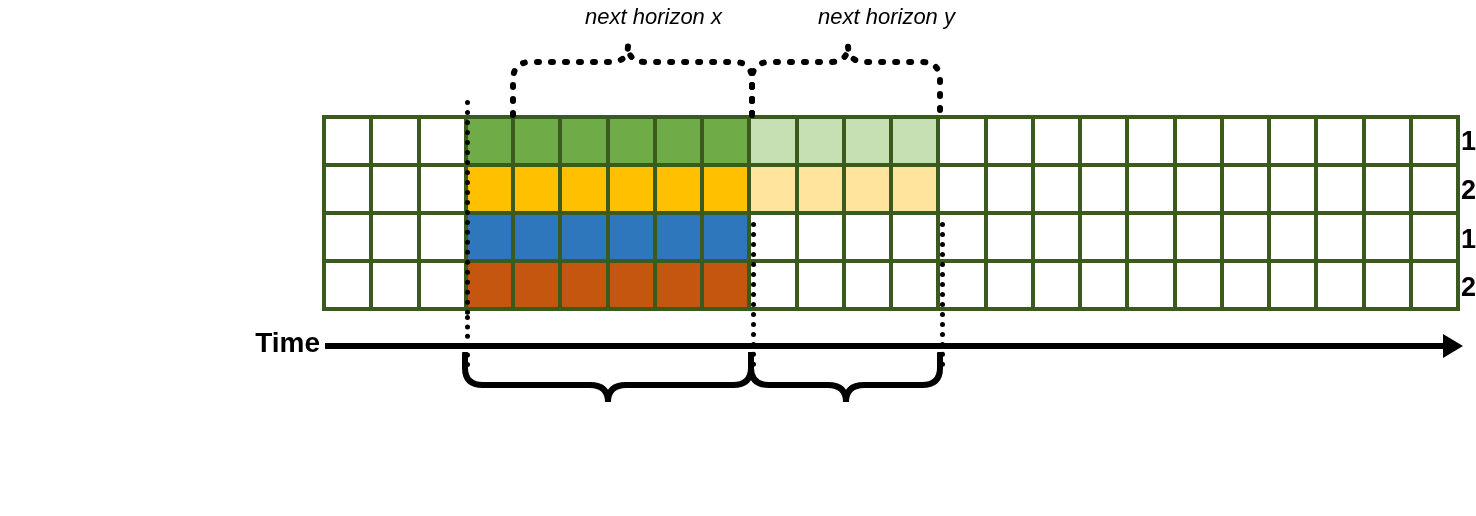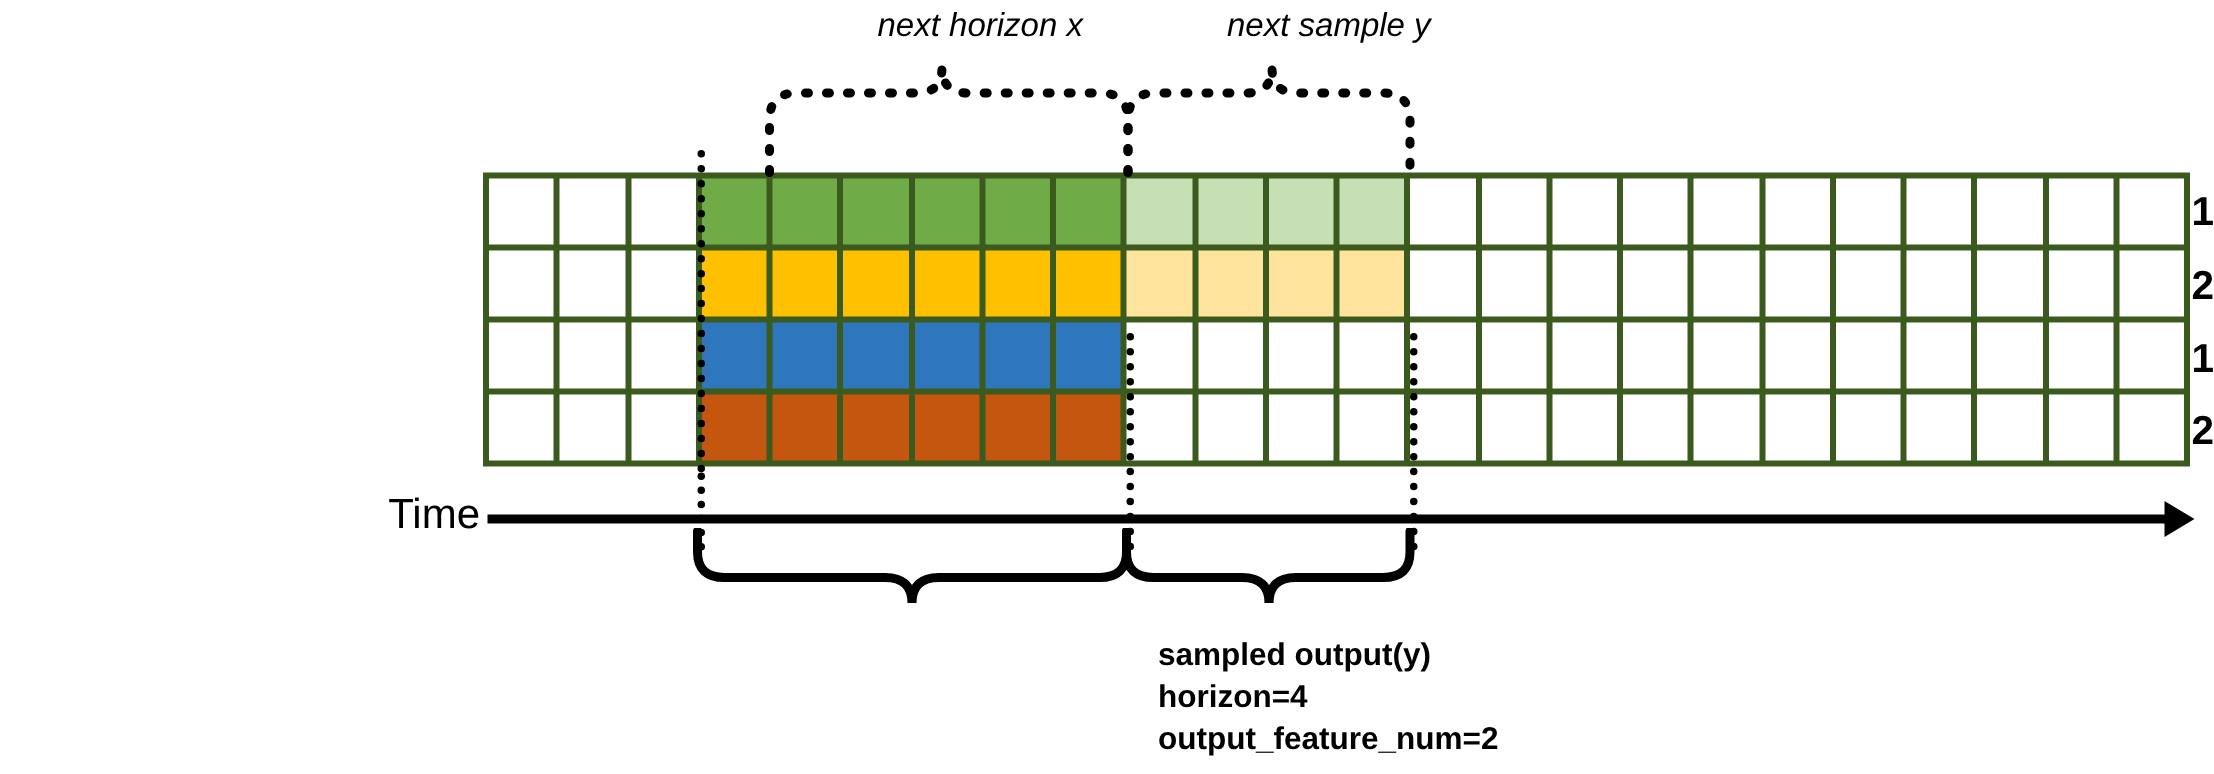--- a/index.html
+++ b/index.html
@@ -20,21 +20,21 @@
         gap:4px;padding:4px;box-sizing:border-box;}
   .cell{background:#ffffff;}
 
   
   #timeaxis{position:absolute;left:325px;top:343px;width:1128px;height:6px;
             background:#000;}
   #timearrow{position:absolute;left:1443px;top:334px;width:0;height:0;
              border-top:12px solid transparent;border-bottom:12px solid transparent;
              border-left:20px solid #000;}
   .timelabel{position:absolute;left:60px;top:327px;width:260px;text-align:right;
-             font-size:28px;font-weight:400;}
+             font-size:28px;font-weight:700;}
 
   
   .vguide{position:absolute;width:0;border-left:5px dotted #000;}
 
   
   #topsvg{position:absolute;left:0;top:0;width:1476px;height:130px;}
   #botsvg{position:absolute;left:0;top:352px;width:1476px;height:60px;}
 
   .toplabel{position:absolute;font-size:22px;font-style:italic;font-weight:500;
             white-space:nowrap;}
@@ -160,32 +160,29 @@
   <svg id="topsvg" viewBox="0 0 1476 130">
     <g fill="none" stroke="#000" stroke-width="6" stroke-linecap="round" stroke-dasharray="2 12">
 
       <path d="M513,115 L513,80 Q513,62 531,62 L611,62 Q628,62 628,45 Q628,62 645,62 L734,62 Q752,62 752,80 L752,115"></path>
 
       <path d="M752,115 L752,80 Q752,62 770,62 L831,62 Q848,62 848,45 Q848,62 865,62 L922,62 Q940,62 940,80 L940,115"></path>
     </g>
   </svg>
 
   <div class="toplabel" style="left:585px;top:4px;">next horizon x</div>
-  <div class="toplabel" style="left:818px;top:4px;">next sample y</div>
+  <div class="toplabel" style="left:818px;top:4px;">next horizon y</div>
 
   <svg id="botsvg" viewBox="0 0 1476 60">
     <g fill="none" stroke="#000" stroke-width="6" stroke-linecap="round">
 
       <path d="M465,2 L465,16 Q465,33 483,33 L590,33 Q608,33 608,50 Q608,33 626,33 L733,33 Q751,33 751,16 L751,2"></path>
 
       <path d="M751,2 L751,16 Q751,33 769,33 L828,33 Q846,33 846,50 Q846,33 864,33 L922,33 Q940,33 940,16 L940,2"></path>
     </g>
   </svg>
 
-  <div class="caption" style="left:772px;top:423px;">sampled output(y)
-horizon=4
-output_feature_num=2</div>
 
   <div class="timelabel">Time</div>
   <div id="timeaxis"></div>
   <div id="timearrow"></div>
 
 </div>
 
 </body></html>

